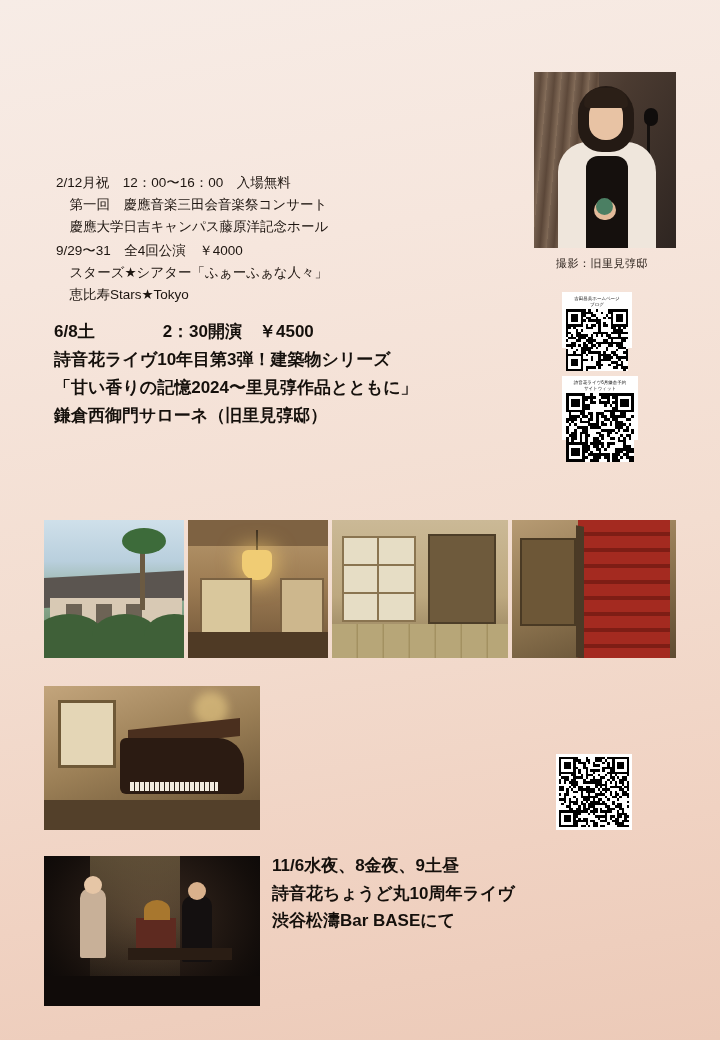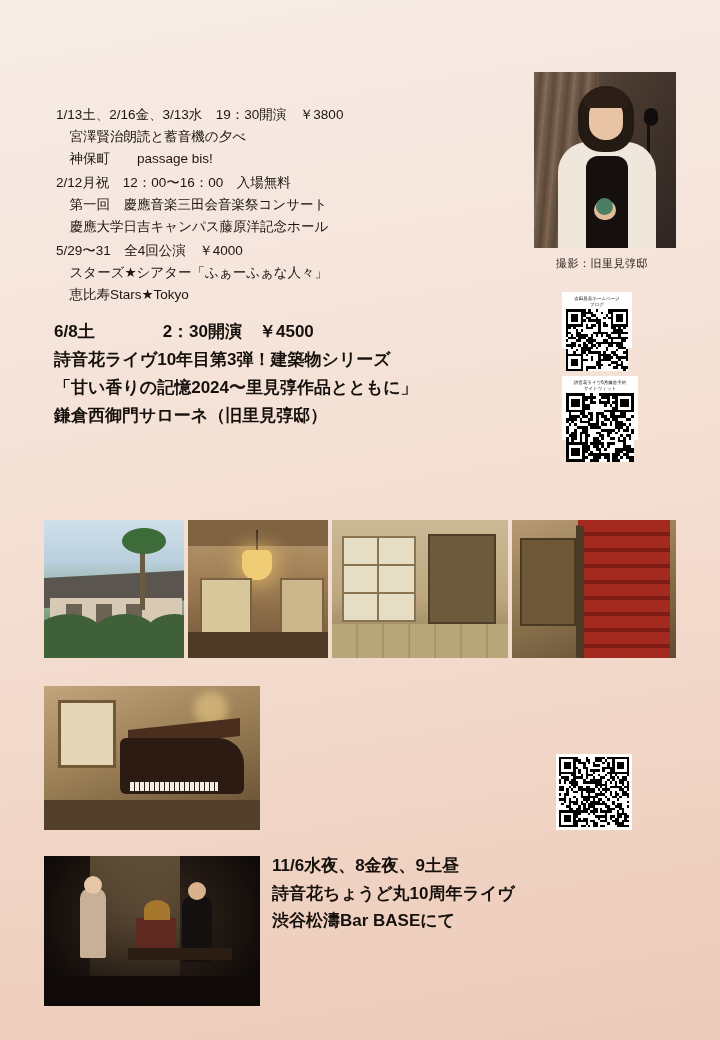--- a/index.html
+++ b/index.html
@@ -320,27 +320,24 @@
     <div class="body"></div>
     <div class="dress"></div>
     <div class="hair"></div>
     <div class="face"></div>
     <div class="hair-front"></div>
     <div class="hand"></div>
     <div class="obj"></div>
   </div>
   <div class="photo-credit">撮影：旧里見弴邸</div>
 
-  <div class="sched" id="sched1">1/13土、2/16金、3/13水　19：30開演　￥3800
-　宮澤賢治朗読と蓄音機の夕べ
-　神保町　　passage bis!</div>
   <div class="sched" id="sched2">2/12月祝　12：00〜16：00　入場無料
 　第一回　慶應音楽三田会音楽祭コンサート
 　慶應大学日吉キャンパス藤原洋記念ホール</div>
-  <div class="sched" id="sched3">5/29〜31　全4回公演　￥4000
+  <div class="sched" id="sched3">9/29〜31　全4回公演　￥4000
 　スターズ★シアター「ふぁーふぁな人々」
 　恵比寿Stars★Tokyo</div>
 
   <div class="main-event">6/8土　　　　2：30開演　￥4500
 詩音花ライヴ10年目第3弾！建築物シリーズ
 「甘い香りの記憶2024〜里見弴作品とともに」
 鎌倉西御門サローネ（旧里見弴邸）</div>
 
   <div class="qr-box" id="qr1">
     <div class="qr-label">吉田昌美ホームページ

